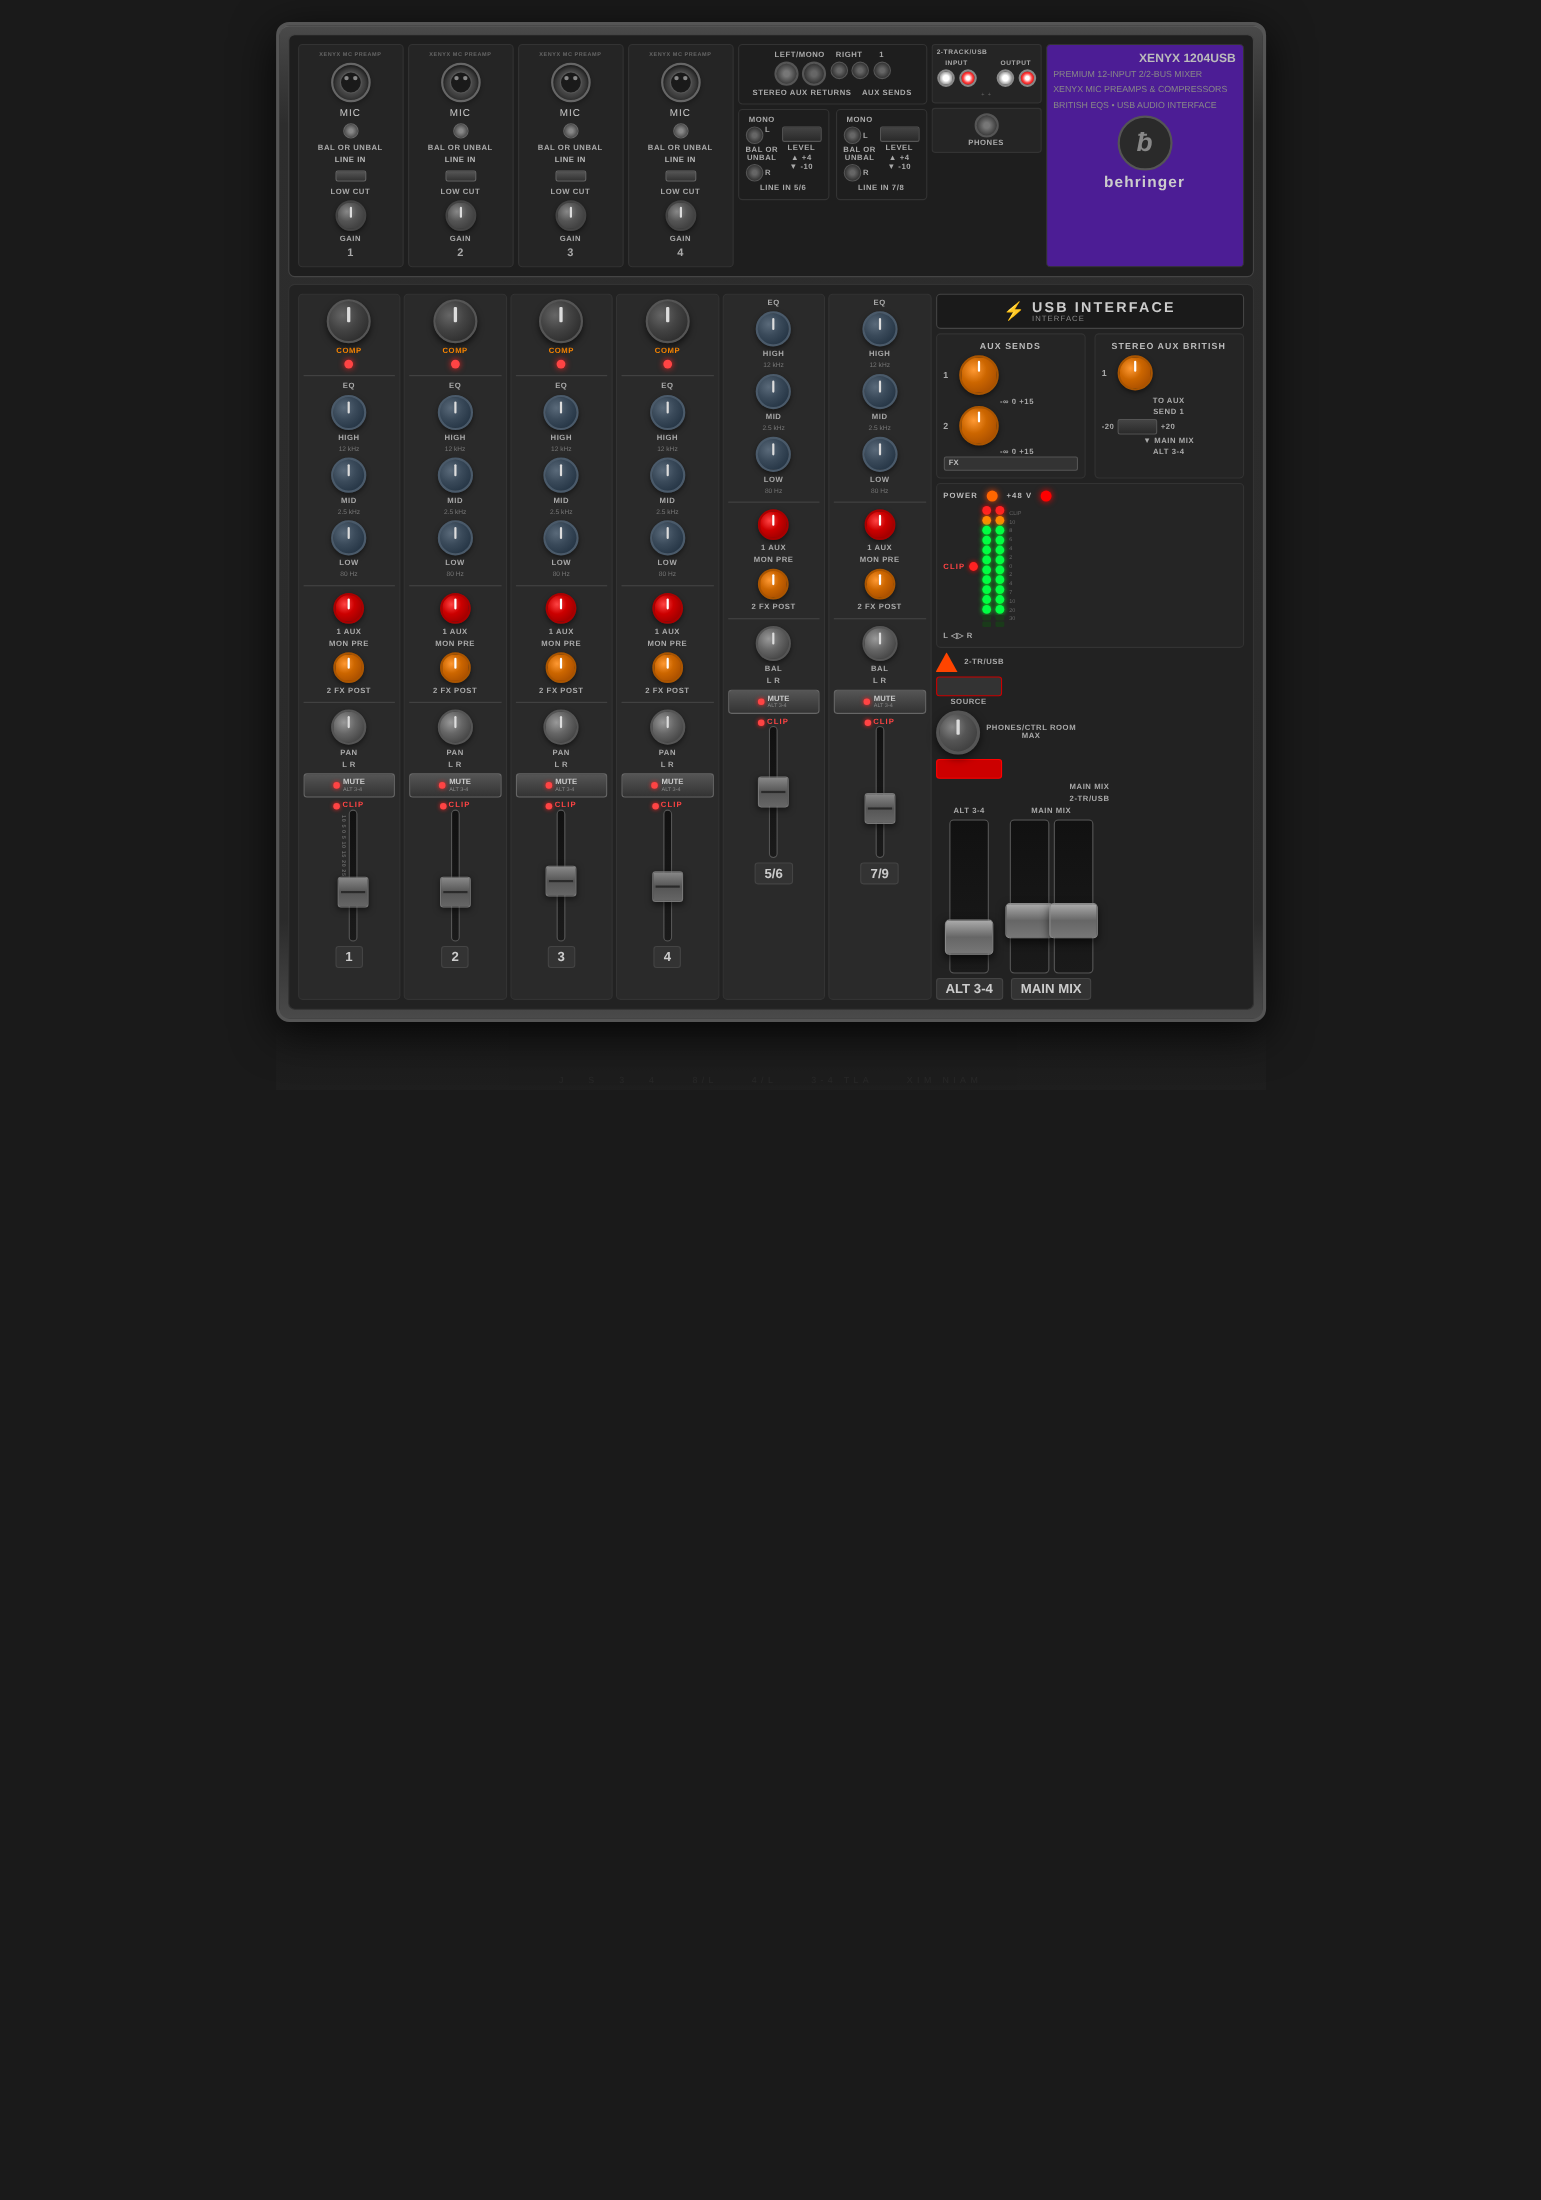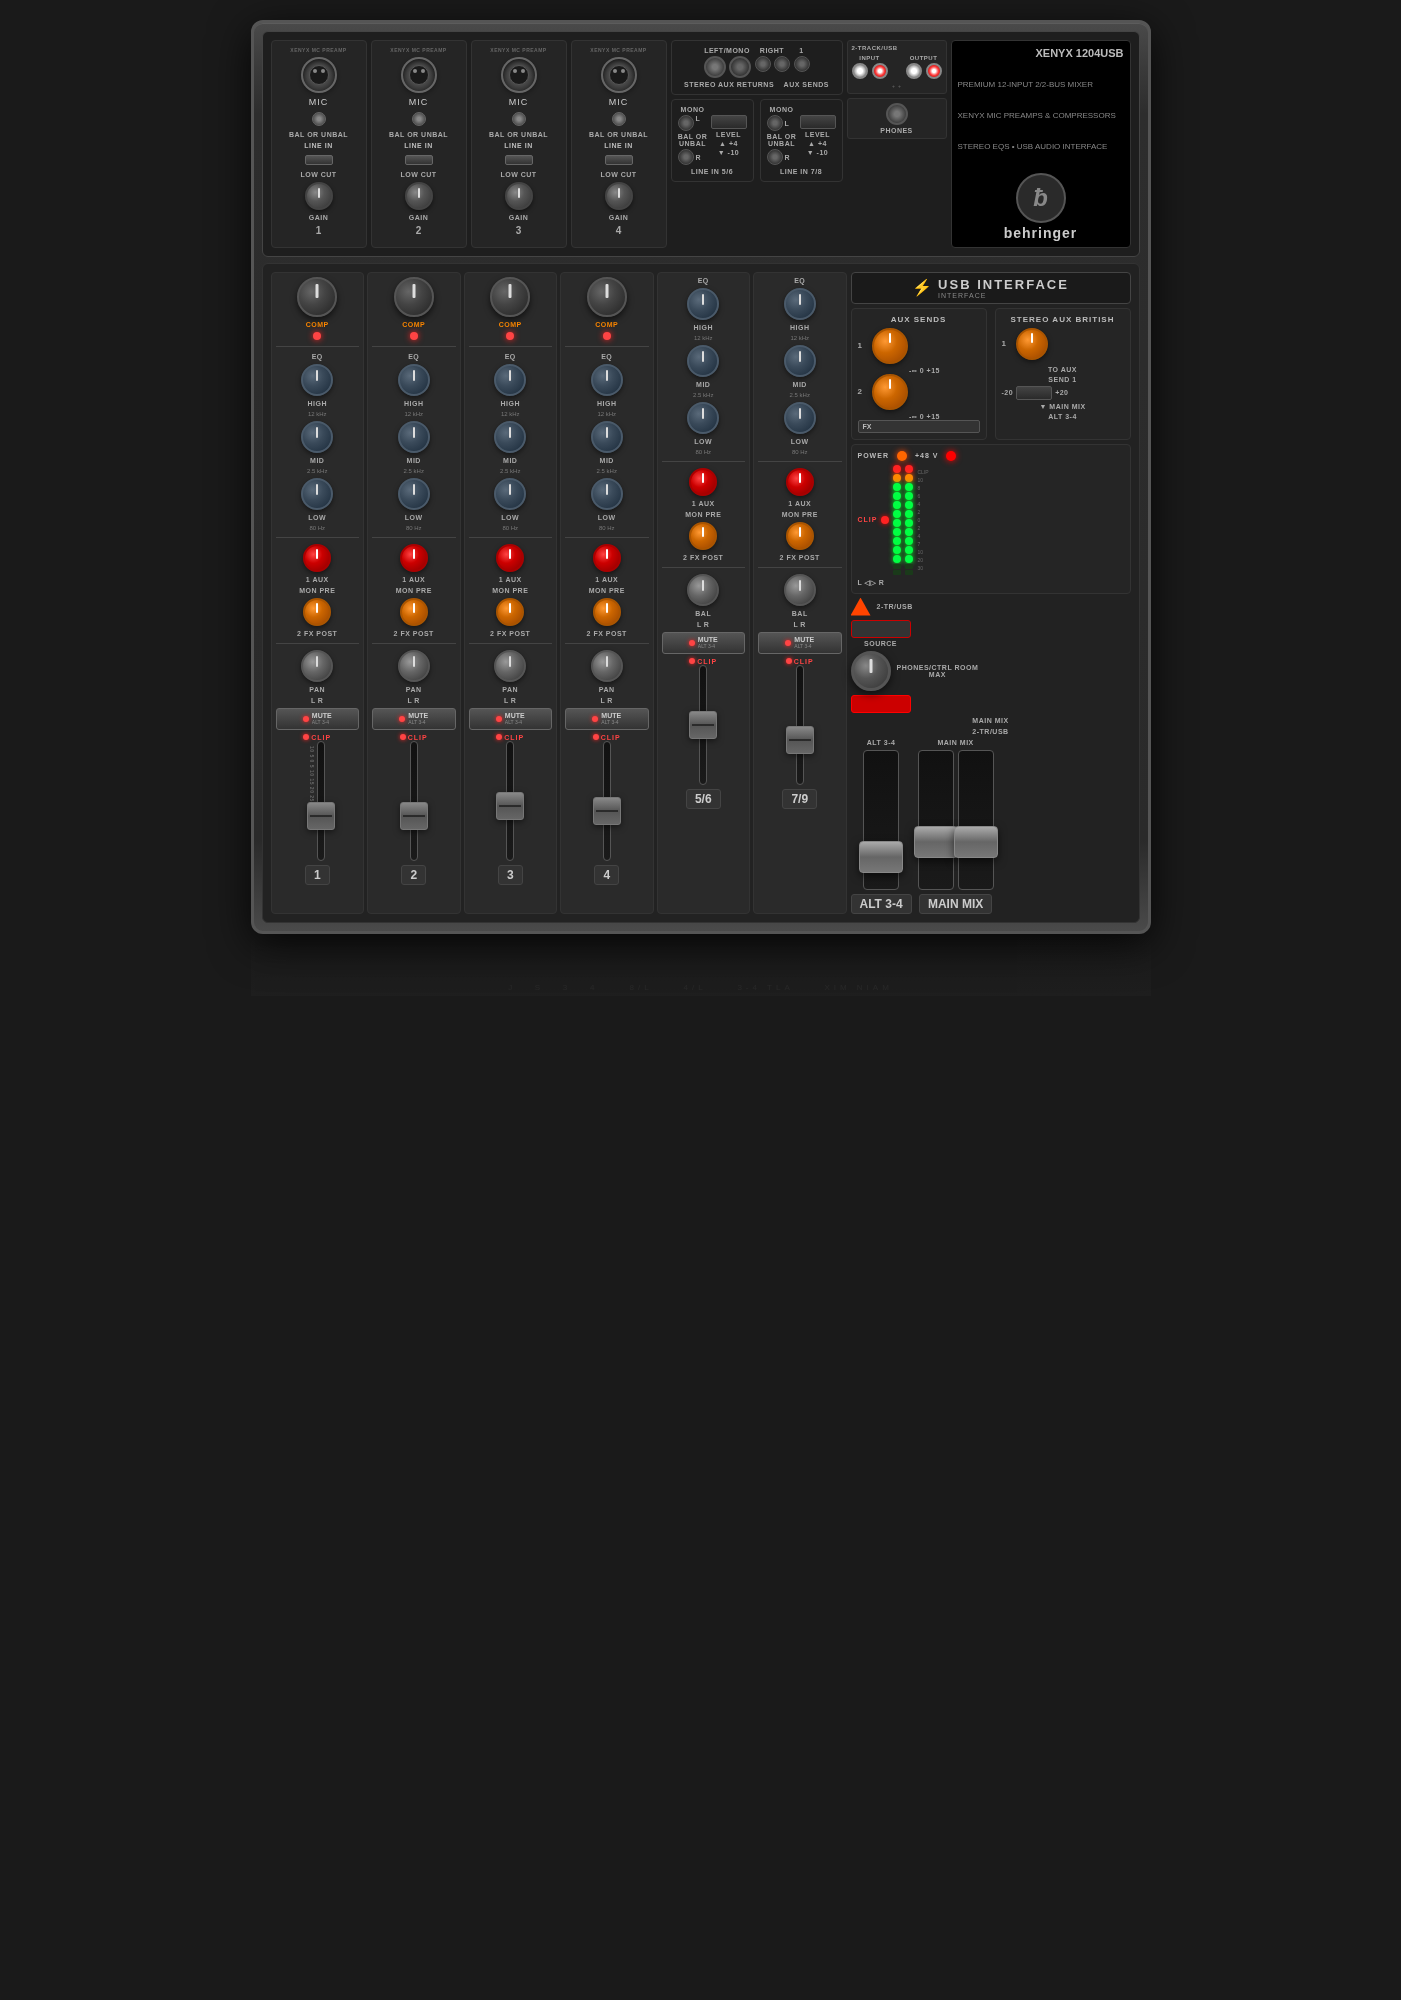--- a/index.html
+++ b/index.html
@@ -141,29 +141,29 @@
     }
     .jack-sm {
       width: 16px;
       height: 16px;
       background: radial-gradient(circle, #666 20%, #2a2a2a 80%);
       border-radius: 50%;
       border: 1px solid #555;
     }
     
     .right-top {
-      background: #000000;
+      background: #4c1d95;
       border-radius: 4px;
       padding: 6px;
       border: 1px solid #333;
       width: 180px;
       flex-shrink: 0;
       display: flex;
       flex-direction: column;
-      gap: 20px;
+      gap: 3px;
     }
     .behringer-logo-area {
       display: flex;
       flex-direction: column;
       align-items: center;
       gap: 2px;
     }
     .logo-symbol {
       width: 50px;
       height: 50px;
@@ -867,21 +867,21 @@
         <div class="phones-section">
           <div class="jack-lg" style="margin:0 auto;"></div>
           <div class="label-small" style="margin-top:2px;">PHONES</div>
         </div>
       </div>
 
       <div class="right-top">
         <div class="model-name-big">XENYX 1204USB</div>
         <div class="model-name">PREMIUM 12-INPUT 2/2-BUS MIXER</div>
         <div class="model-name">XENYX MIC PREAMPS &amp; COMPRESSORS</div>
-        <div class="model-name">STEREO EQS • USB AUDIO INTERFACE</div>
+        <div class="model-name">BRITISH EQS • USB AUDIO INTERFACE</div>
         <div class="behringer-logo-area">
           <div class="logo-symbol">ƀ</div>
           <div class="logo-text">behringer</div>
         </div>
       </div>
     </div>
 
     <div class="main-section">
 
       <div class="channel-strips">

